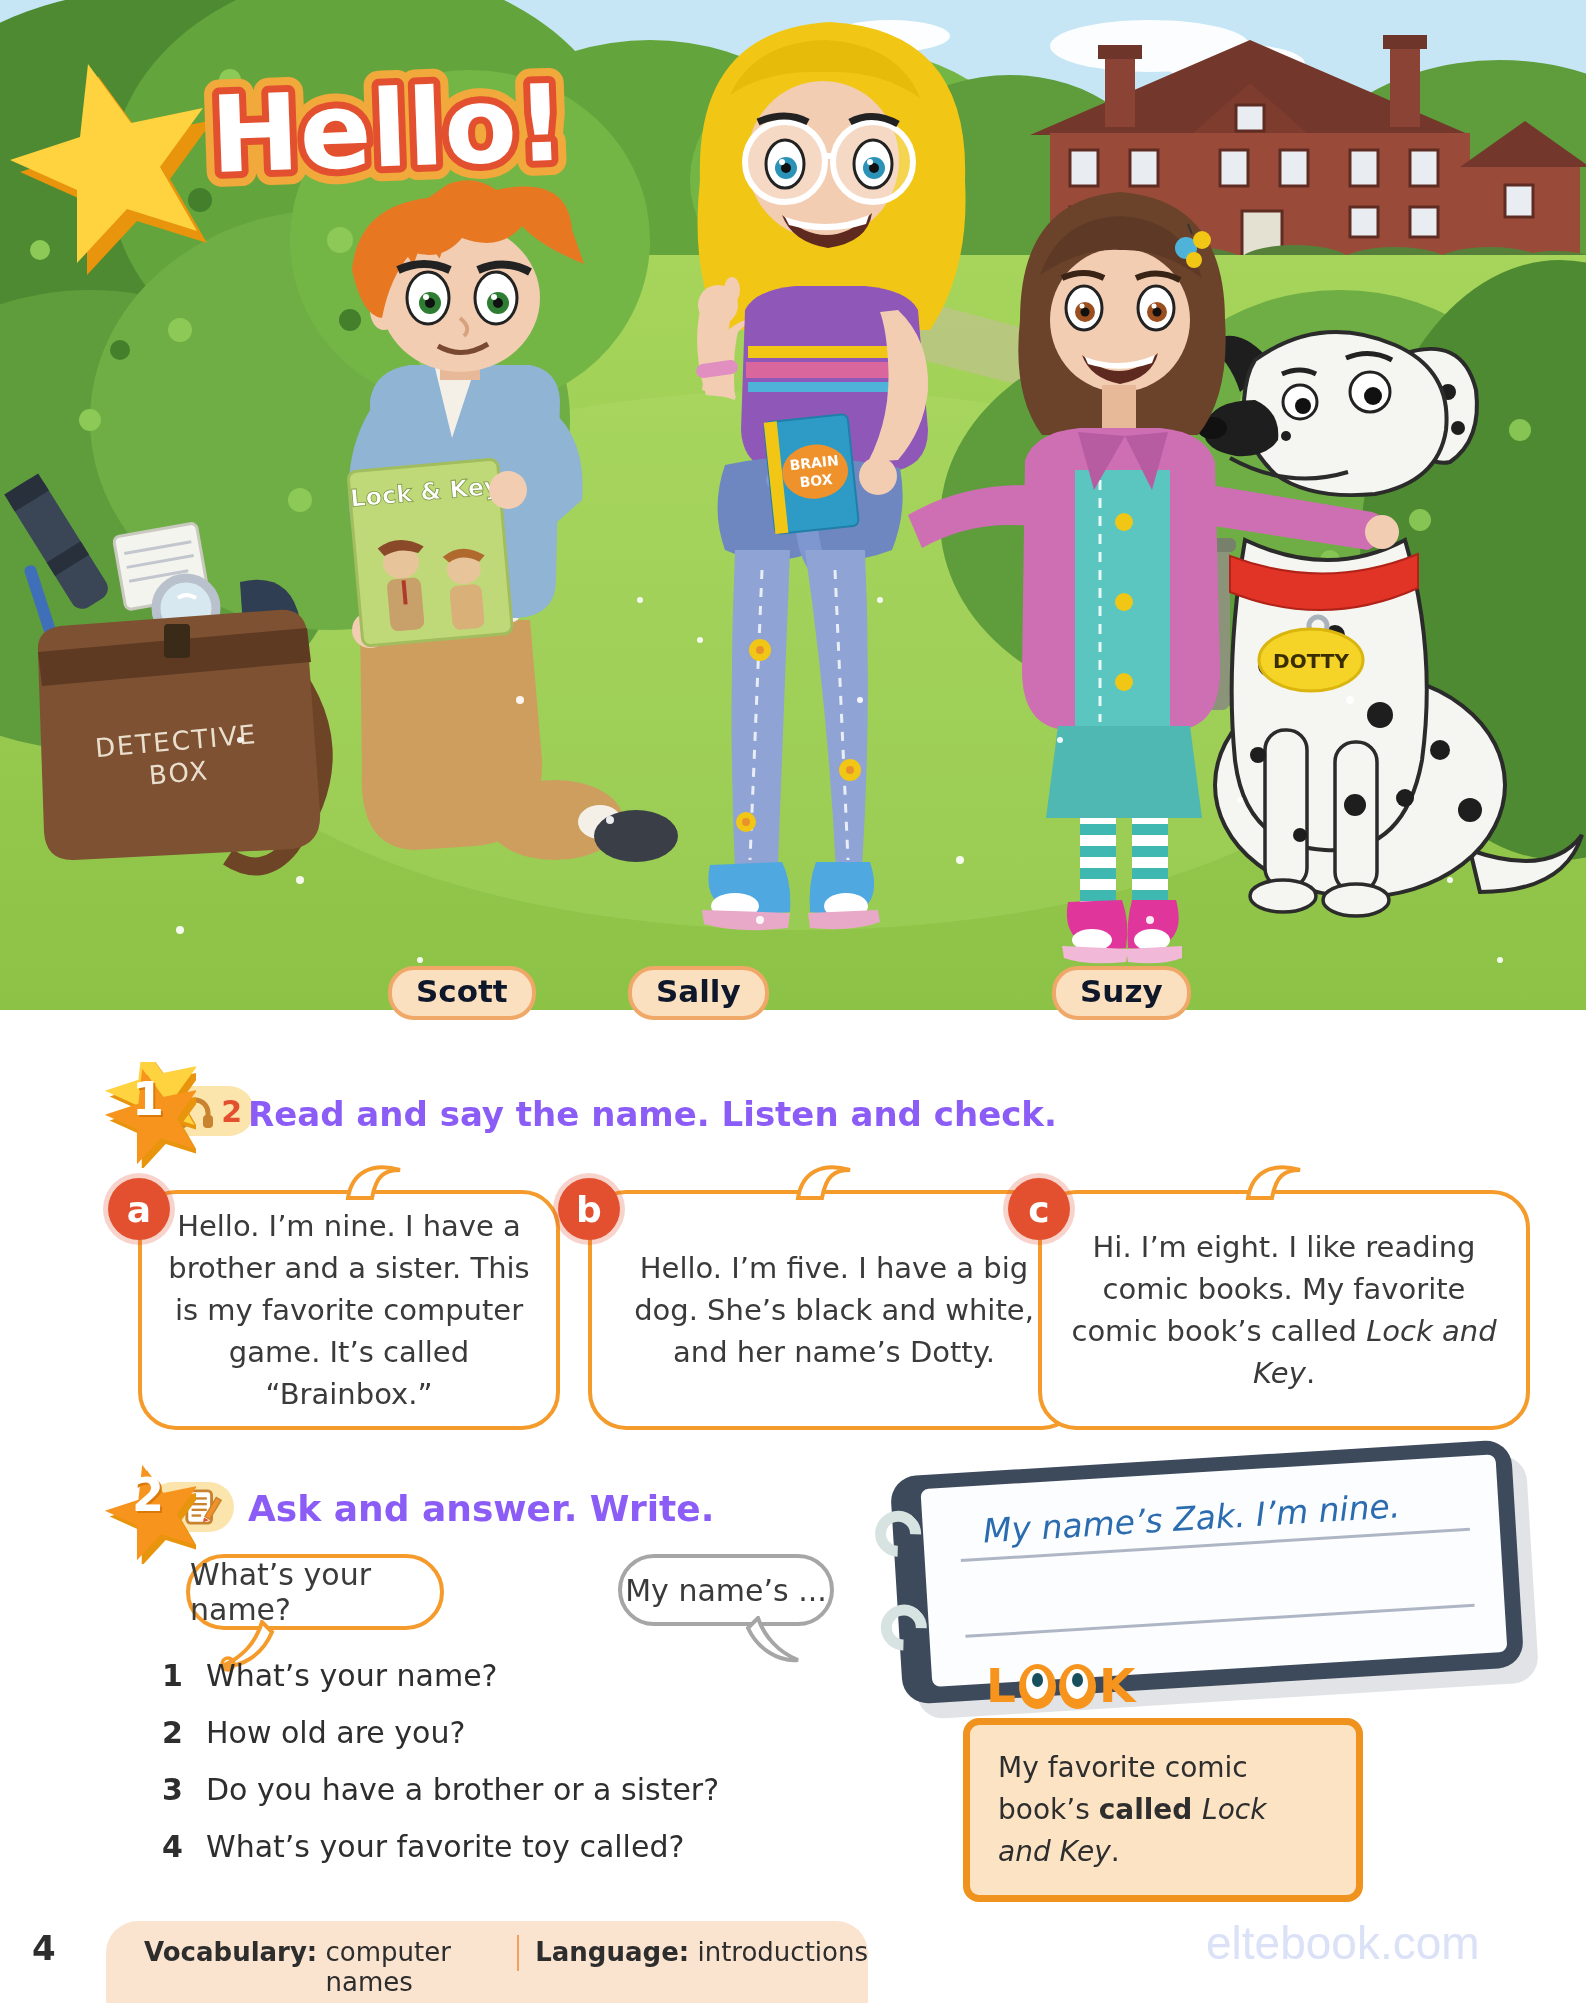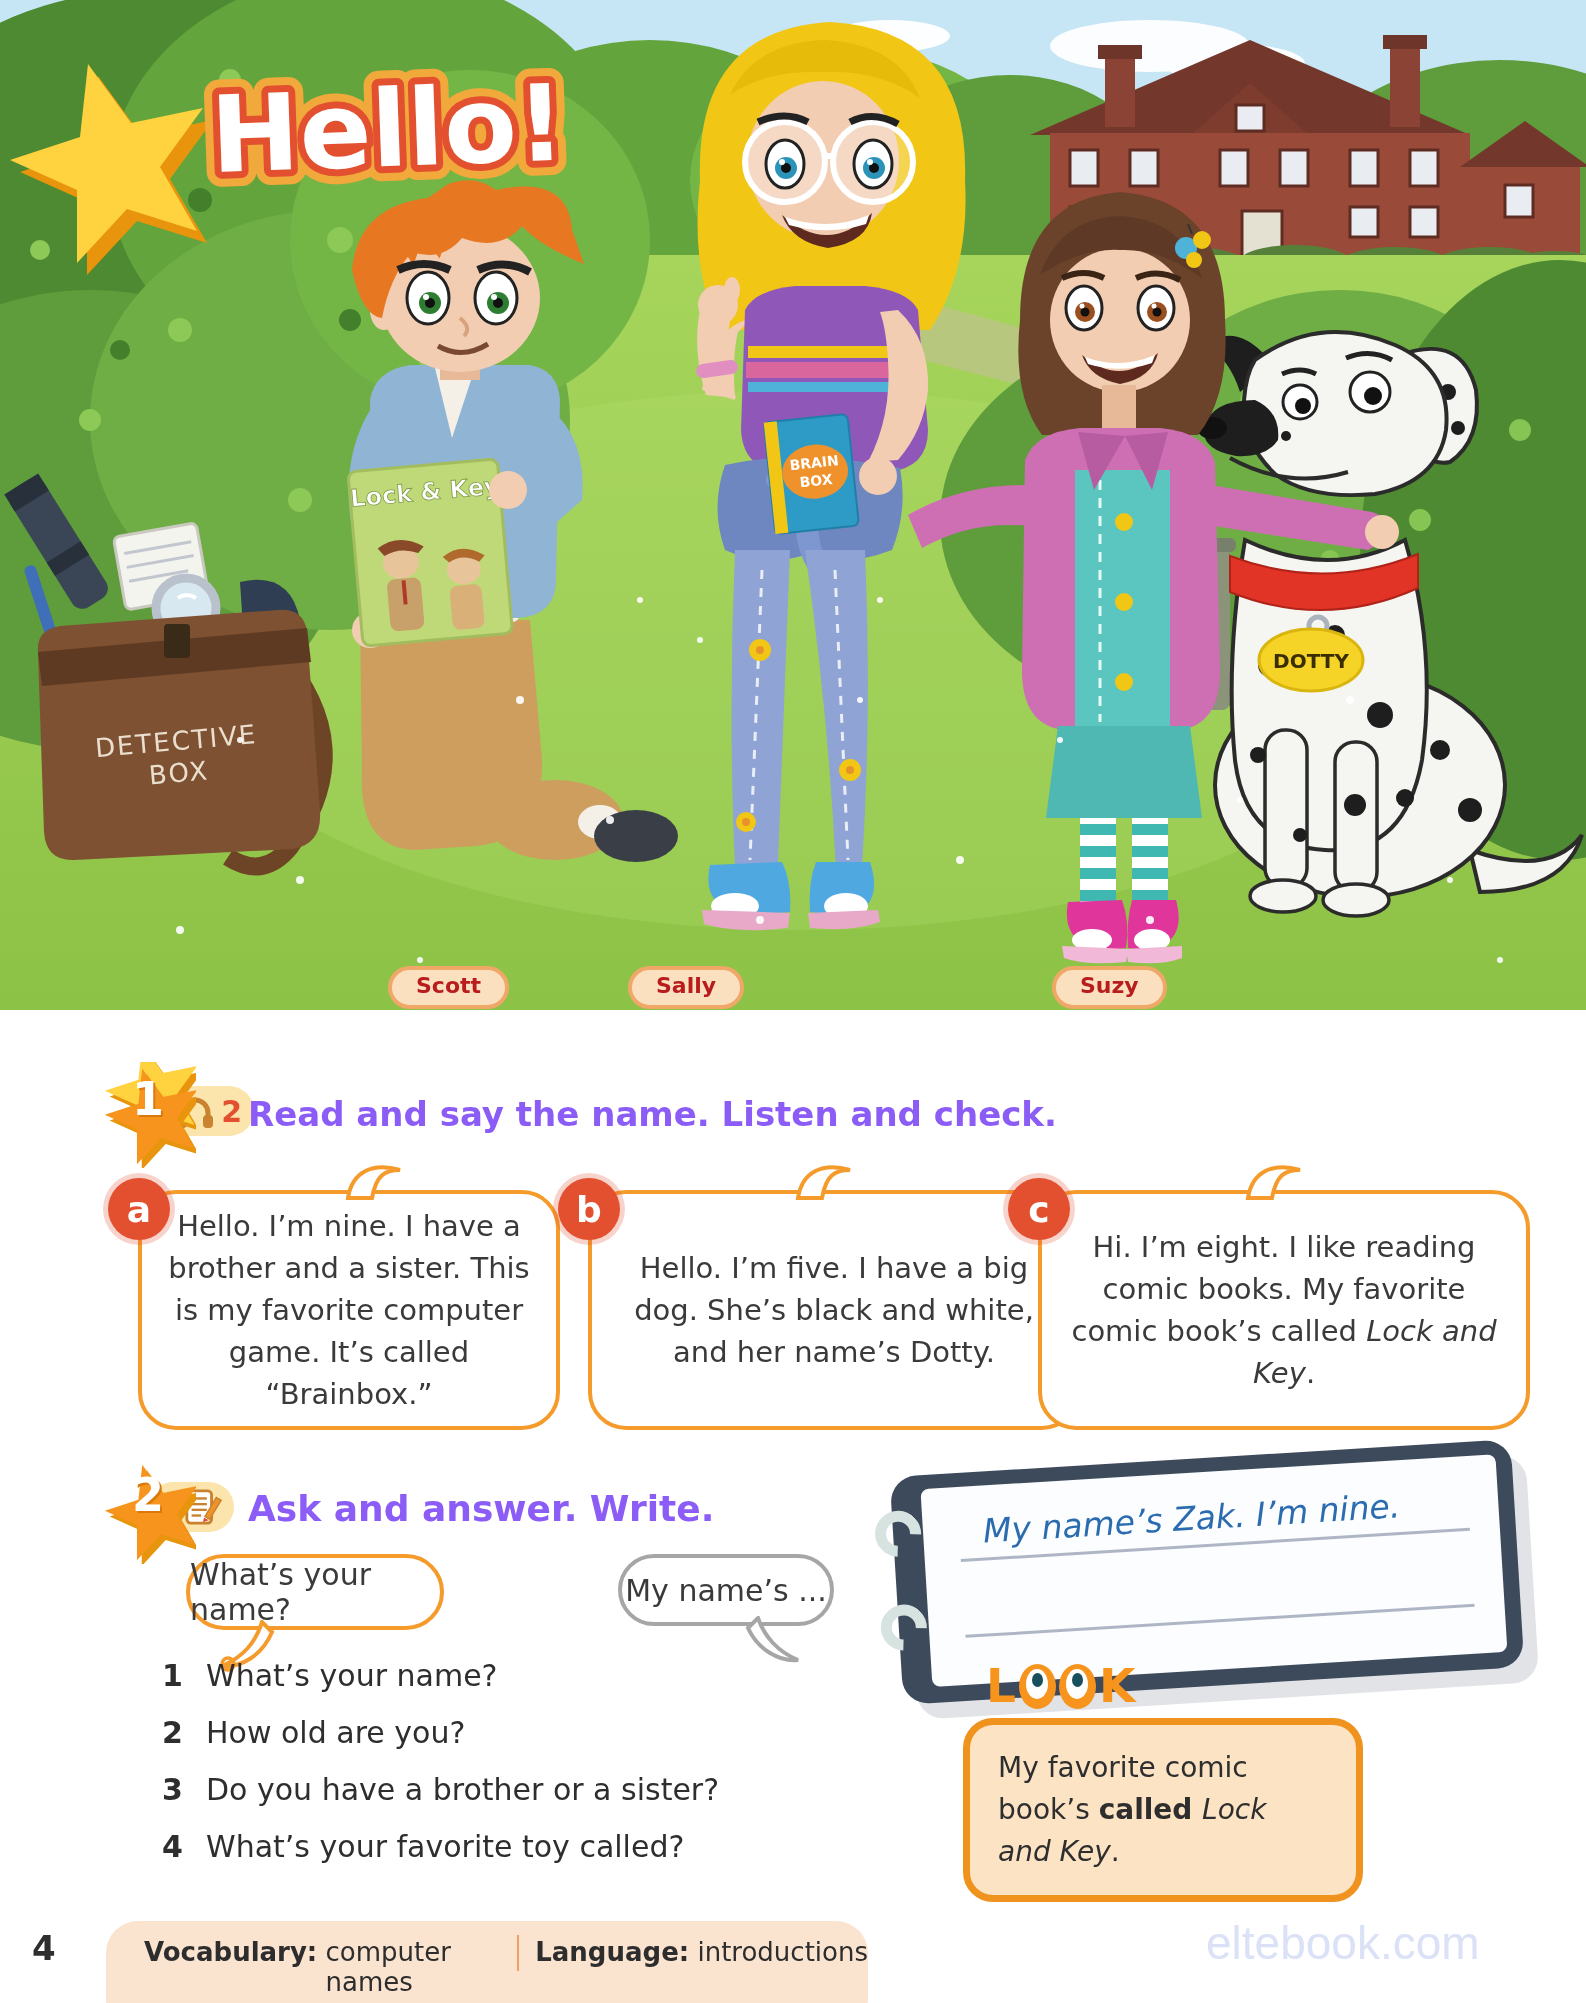--- a/index.html
+++ b/index.html
@@ -4,21 +4,21 @@
 <style>
   * { margin:0; padding:0; box-sizing:border-box; }
   body { font-family:"DejaVu Sans", sans-serif; background:#888; }
   .page { position:relative; width:1586px; height:2003px; background:#ffffff; overflow:hidden; margin:0 auto; }
 
   
   .scene { position:absolute; left:0; top:0; width:1586px; height:1010px; }
   .scene svg { display:block; }
 
   .char-label { position:absolute; background:#FBE0C0; border:4px solid #F0A868; border-radius:26px;
-    padding:3px 24px 6px; font-size:22px; font-weight:bold; color:#b91c1c; line-height:1.2; }
+    padding:3px 24px 6px; font-size:31px; font-weight:bold; color:#0f172a; line-height:1.2; }
 
   
   .star-badge { position:absolute; width:96px; height:96px; }
   .star-badge svg { position:absolute; inset:0; }
   .star-badge .num { position:absolute; left:0; top:10px; width:96px; text-align:center;
     font-size:46px; font-weight:bold; color:#fff; text-shadow:2px 2px 0 #D9790A; }
   .act-pill { position:absolute; height:50px; background:#FBE5AC; border-radius:26px;
     display:flex; align-items:center; justify-content:flex-end; padding:0 12px; }
   .audio-num { font-size:30px; font-weight:bold; color:#E2502F; margin-left:6px; }
   .act-heading { position:absolute; font-weight:bold; color:#8b5cf6; }
@@ -56,21 +56,21 @@
 
   
   .look-title { position:absolute; left:986px; top:1662px; display:flex; align-items:flex-end; gap:3px;
     font-size:47px; font-weight:800; color:#F7941D; line-height:1; }
   .look-eye { position:relative; width:37px; height:45px; background:#F7941D; border-radius:50%; }
   .look-eye::after { content:""; position:absolute; left:7px; top:5px; width:22px; height:30px;
     background:#fff; border-radius:50%; }
   .look-eye::before { content:""; position:absolute; left:13px; top:9px; width:11px; height:14px;
     background:#17505C; border-radius:50%; z-index:2; }
   .look-box { position:absolute; left:963px; top:1718px; width:400px; background:#FCE3C4;
-    border:7px solid #F0921E; border-radius:30px; padding:22px 28px; font-size:28px; color:#2E2E2E; line-height:1.5; }
+    border:7px solid #F0921E; border-radius:16px; padding:22px 28px; font-size:28px; color:#2E2E2E; line-height:1.5; }
 
   
   .page-num { position:absolute; left:32px; top:1928px; font-size:34px; font-weight:bold; color:#2E2E2E; }
   .footer-pill { position:absolute; left:106px; top:1921px; width:762px; height:110px; background:#FBE4CF;
     border-radius:32px; display:flex; align-items:flex-start; padding:16px 0 0 38px; font-size:26px; color:#2D2D2D; }
   .footer-pill b { font-weight:bold; }
   .fdiv { width:3px; height:36px; background:#F0A060; margin:-2px 16px 0; }
   .watermark { position:absolute; left:1206px; top:1916px; font-size:46px; color:#DBE1F6;
     font-family:"Liberation Sans", sans-serif; }
 </style>

